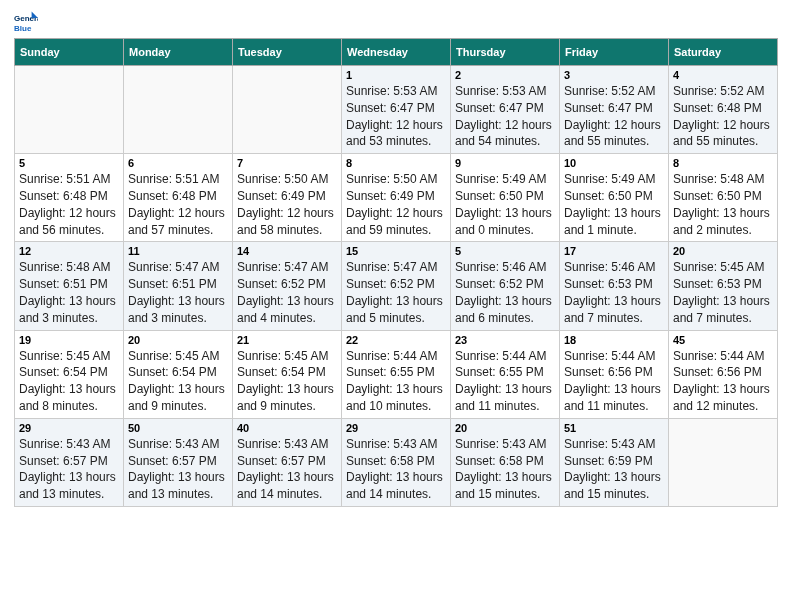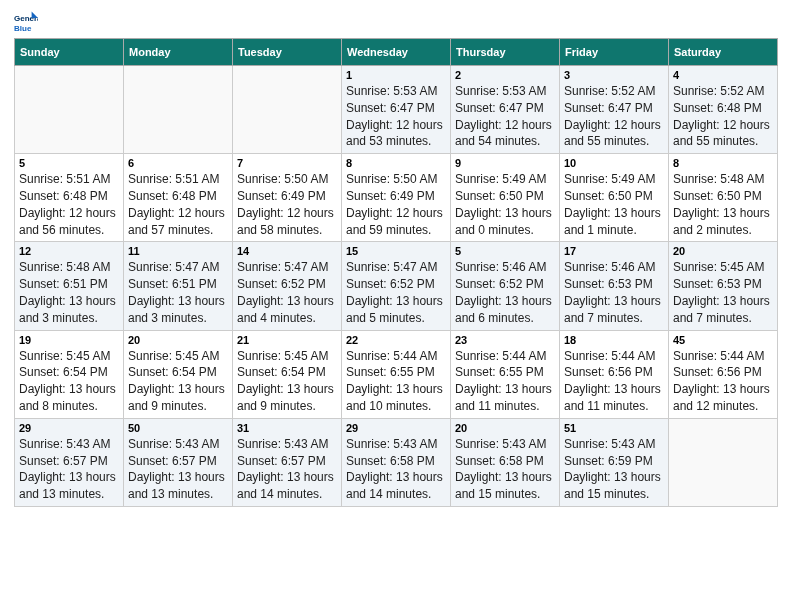--- a/index.html
+++ b/index.html
@@ -234,21 +234,21 @@
         <tr>
           <td>
             <span class="day-number">29</span>
             <div class="day-info">Sunrise: 5:43 AM<br>Sunset: 6:57 PM<br>Daylight: 13 hours<br>and 13 minutes.</div>
           </td>
           <td>
             <span class="day-number">50</span>
             <div class="day-info">Sunrise: 5:43 AM<br>Sunset: 6:57 PM<br>Daylight: 13 hours<br>and 13 minutes.</div>
           </td>
           <td>
-            <span class="day-number">31</span>
+            <span class="day-number">40</span>
             <div class="day-info">Sunrise: 5:43 AM<br>Sunset: 6:57 PM<br>Daylight: 13 hours<br>and 14 minutes.</div>
           </td>
           <td>
             <span class="day-number">29</span>
             <div class="day-info">Sunrise: 5:43 AM<br>Sunset: 6:58 PM<br>Daylight: 13 hours<br>and 14 minutes.</div>
           </td>
           <td>
             <span class="day-number">20</span>
             <div class="day-info">Sunrise: 5:43 AM<br>Sunset: 6:58 PM<br>Daylight: 13 hours<br>and 15 minutes.</div>
           </td>

